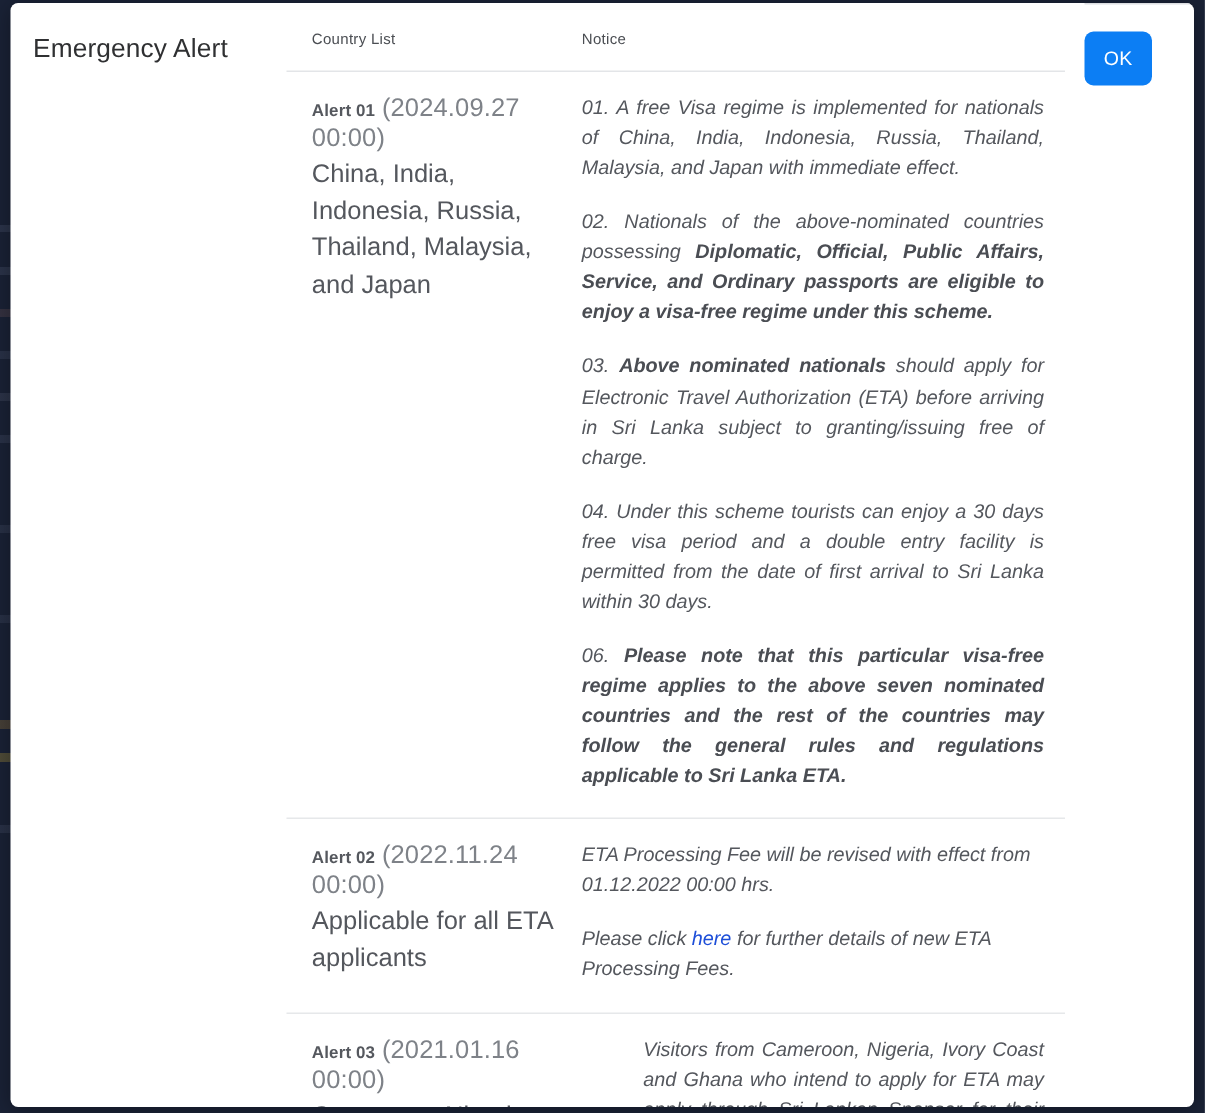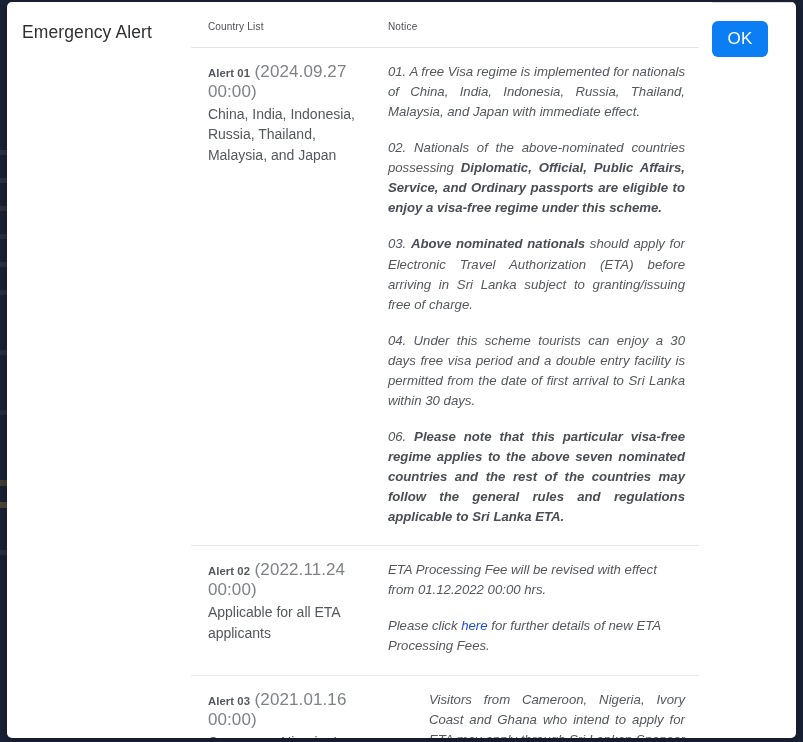--- a/index.html
+++ b/index.html
@@ -120,21 +120,21 @@
     color: #55585e;
     letter-spacing: 0.1px;
   }
   .alert-date {
     font-size: 17px;
     font-weight: normal;
     color: #7e8288;
     letter-spacing: 0.1px;
   }
   .alert-countries {
-    font-size: 14px;
+    font-size: 17px;
     color: #54575d;
     line-height: 1.45;
     margin-top: 2px;
   }
 
   .alert-right {
     flex: 1;
     padding-right: 14px;
     font-style: italic;
   }
@@ -162,23 +162,23 @@
     align-items: center;
     justify-content: flex-end;
     padding-right: 28px;
     box-sizing: border-box;
   }
   .ok-button {
     background: #0c7ef4;
     color: #ffffff;
     border: none;
     border-radius: 6px;
-    width: 56px;
+    width: 45px;
     height: 36px;
-    font-size: 17px;
+    font-size: 13px;
     font-family: "Liberation Sans", sans-serif;
     cursor: pointer;
     letter-spacing: 0.2px;
   }
 </style>
 </head>
 <body>
 
 <div class="backdrop" style="background: rgb(26, 34, 54);">
   <div class="backdrop-noise"></div>

